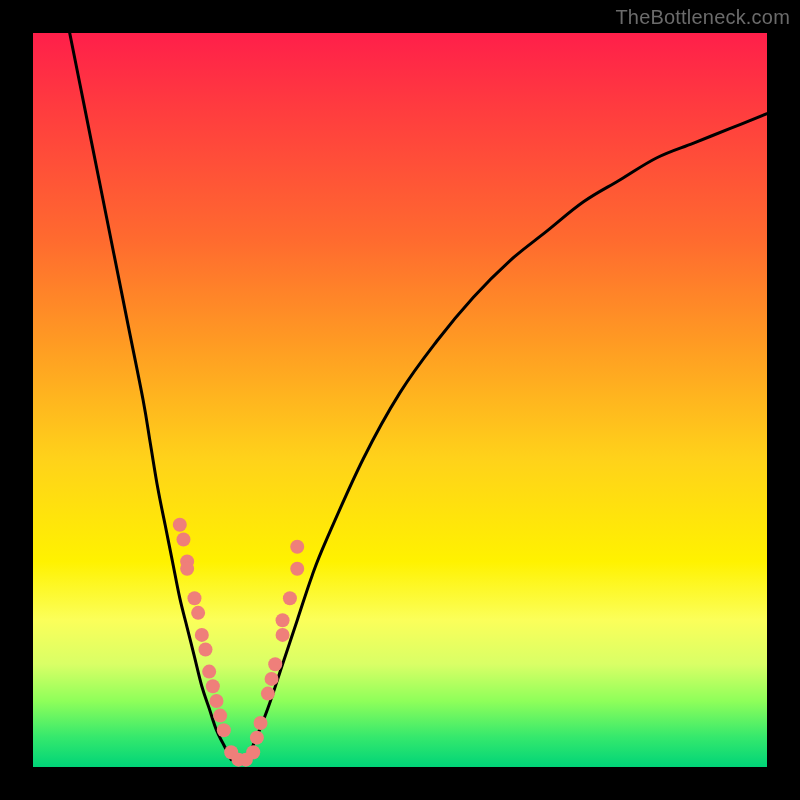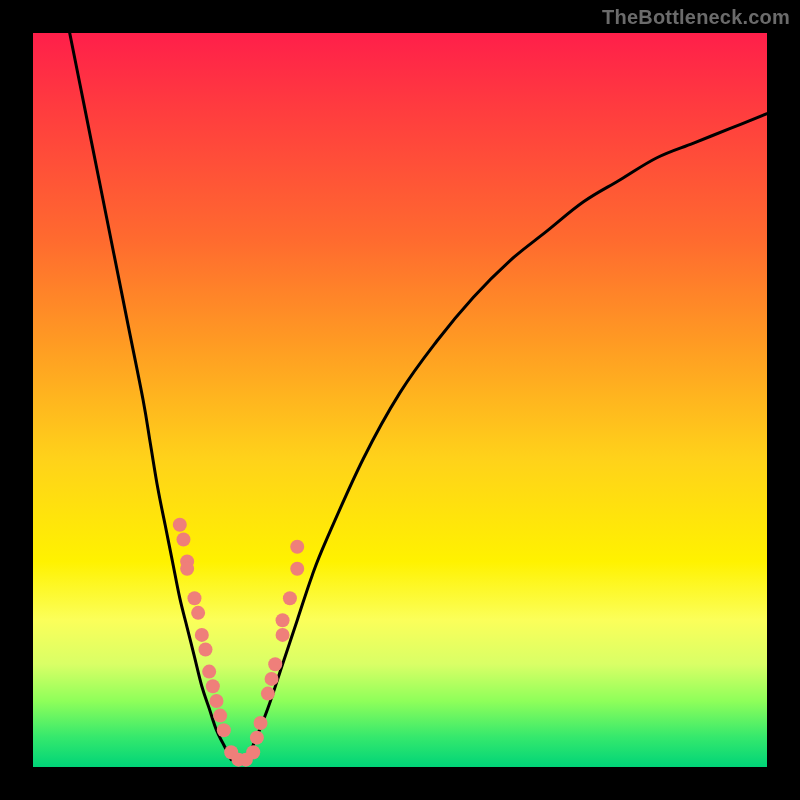--- a/index.html
+++ b/index.html
@@ -41,21 +41,21 @@
       #00d478 100%
     );
   }
   .watermark {
     position: absolute;
     top: 6px;
     right: 10px;
     color: #6b6b6b;
     font-size: 20px;
     letter-spacing: 0.2px;
-    font-weight: 700;
+    font-weight: 400;
   }
   svg.curves {
     position: absolute;
     left: 0;
     top: 0;
     width: 734px;
     height: 734px;
   }
   .curve {
     fill: none;

